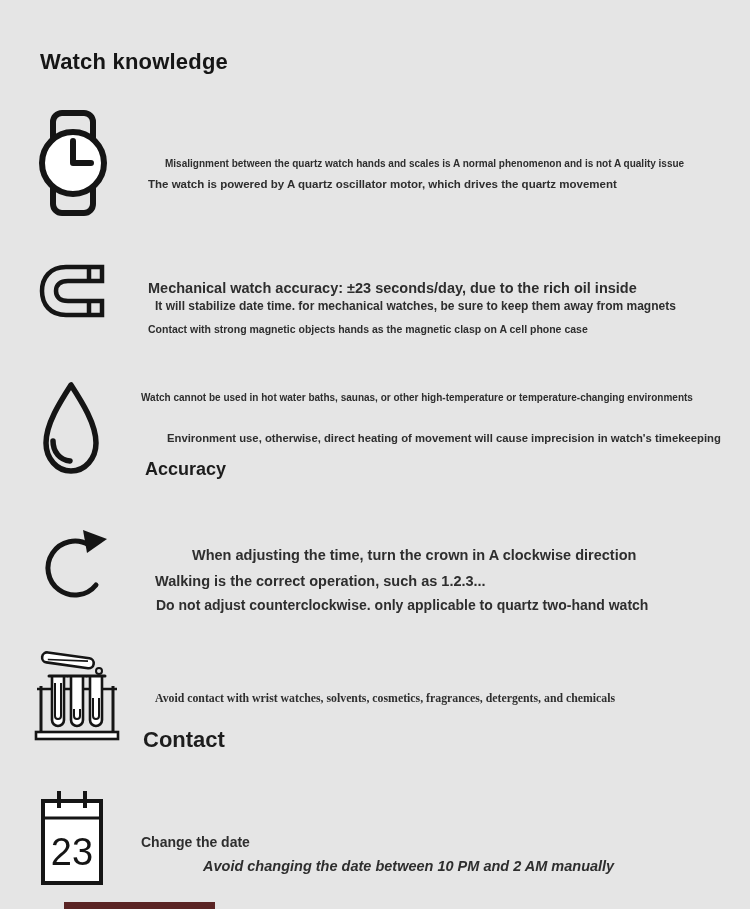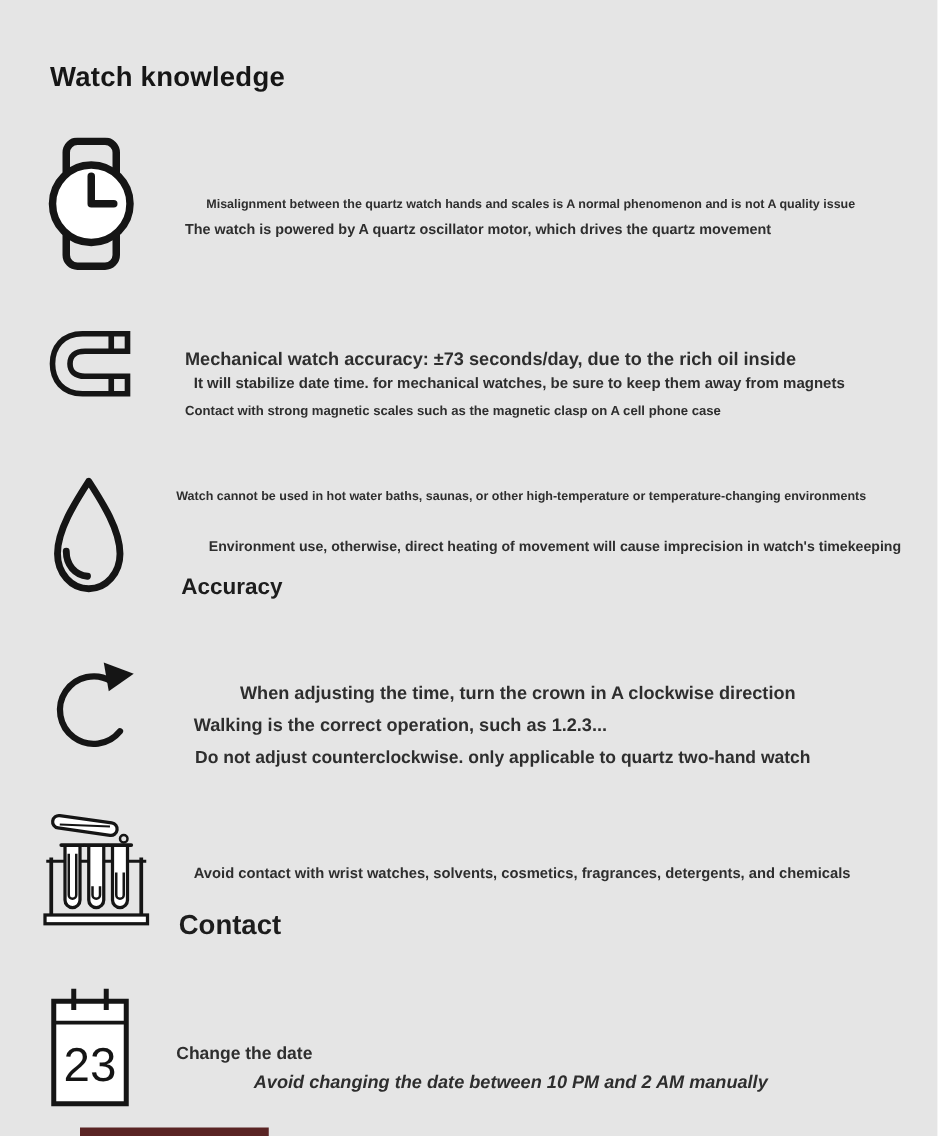--- a/index.html
+++ b/index.html
@@ -31,21 +31,21 @@
   .s3l1{left:141px;top:382px;font-size:10px;}
   .s3l2{left:155px;top:421px;font-size:11.3px;padding-left:12px;}
   .s3l3{left:145px;top:441px;font-size:18px;color:#1d1d1d;}
   
   .ic-arrow{left:40px;top:524px;width:68px;height:78px;}
   .s4l1{left:192px;top:532px;font-size:14.5px;}
   .s4l2{left:155px;top:558px;font-size:14.5px;}
   .s4l3{left:156px;top:583px;font-size:14px;}
   
   .ic-tubes{left:34px;top:646px;width:86px;height:98px;}
-  .s5l1{left:155px;top:680px;font-size:11.8px;}
+  .s5l1{left:155px;top:680px;font-size:11.8px;font-family:Liberation Serif, serif;}
   .s5l2{left:143px;top:700px;font-size:22px;color:#1d1d1d;margin-top:27px;}
   
   .ic-calendar{left:40px;top:788px;width:64px;height:98px;}
   .s6l1{left:203px;top:843px;font-size:14.5px;font-style:italic;}
   .s6l2{left:141px;top:820px;font-size:14px;}
 
   .footer-bar{position:absolute;left:64px;top:902px;width:151px;height:7px;}
 </style>
 </head>
 <body>
@@ -69,23 +69,23 @@
 
   
   <section>
     <span class="icon ic-magnet">
       <svg viewBox="0 0 72 66" aria-hidden="true">
         <path d="M66,9 H30 C14,9 6,20 6,33 C6,46 14,57 30,57 H66 V43 H32 C24,43 20,39 20,33 C20,27 24,23 32,23 H66 Z" fill="none" stroke="#151515" stroke-width="4.5" stroke-linejoin="miter"></path>
         <line x1="53" y1="9" x2="53" y2="23" stroke="#151515" stroke-width="4.5"></line>
         <line x1="53" y1="43" x2="53" y2="57" stroke="#151515" stroke-width="4.5"></line>
       </svg>
     </span>
-    <p class="abs s2l1">Mechanical watch accuracy: ±73 seconds/day, due to the rich oil inside</p>
+    <p class="abs s2l1">Mechanical watch accuracy: ±23 seconds/day, due to the rich oil inside</p>
     <p class="abs s2l2">It will stabilize date time. for mechanical watches, be sure to keep them away from magnets</p>
-    <p class="abs s2l3">Contact with strong magnetic scales such as the magnetic clasp on A cell phone case</p>
+    <p class="abs s2l3">Contact with strong magnetic objects hands as the magnetic clasp on A cell phone case</p>
   </section>
 
   
   <section>
     <span class="icon ic-drop">
       <svg viewBox="0 0 66 98" aria-hidden="true">
         <path d="M33,5 C22,22 8,44 8,63 C8,78.5 19,91 33,91 C47,91 58,78.5 58,63 C58,44 44,22 33,5 Z" fill="none" stroke="#151515" stroke-width="5.5" stroke-linejoin="round"></path>
         <path d="M15,61 C15,72 22,80 32,81" fill="none" stroke="#151515" stroke-width="5.5" stroke-linecap="round"></path>
       </svg>
     </span>

